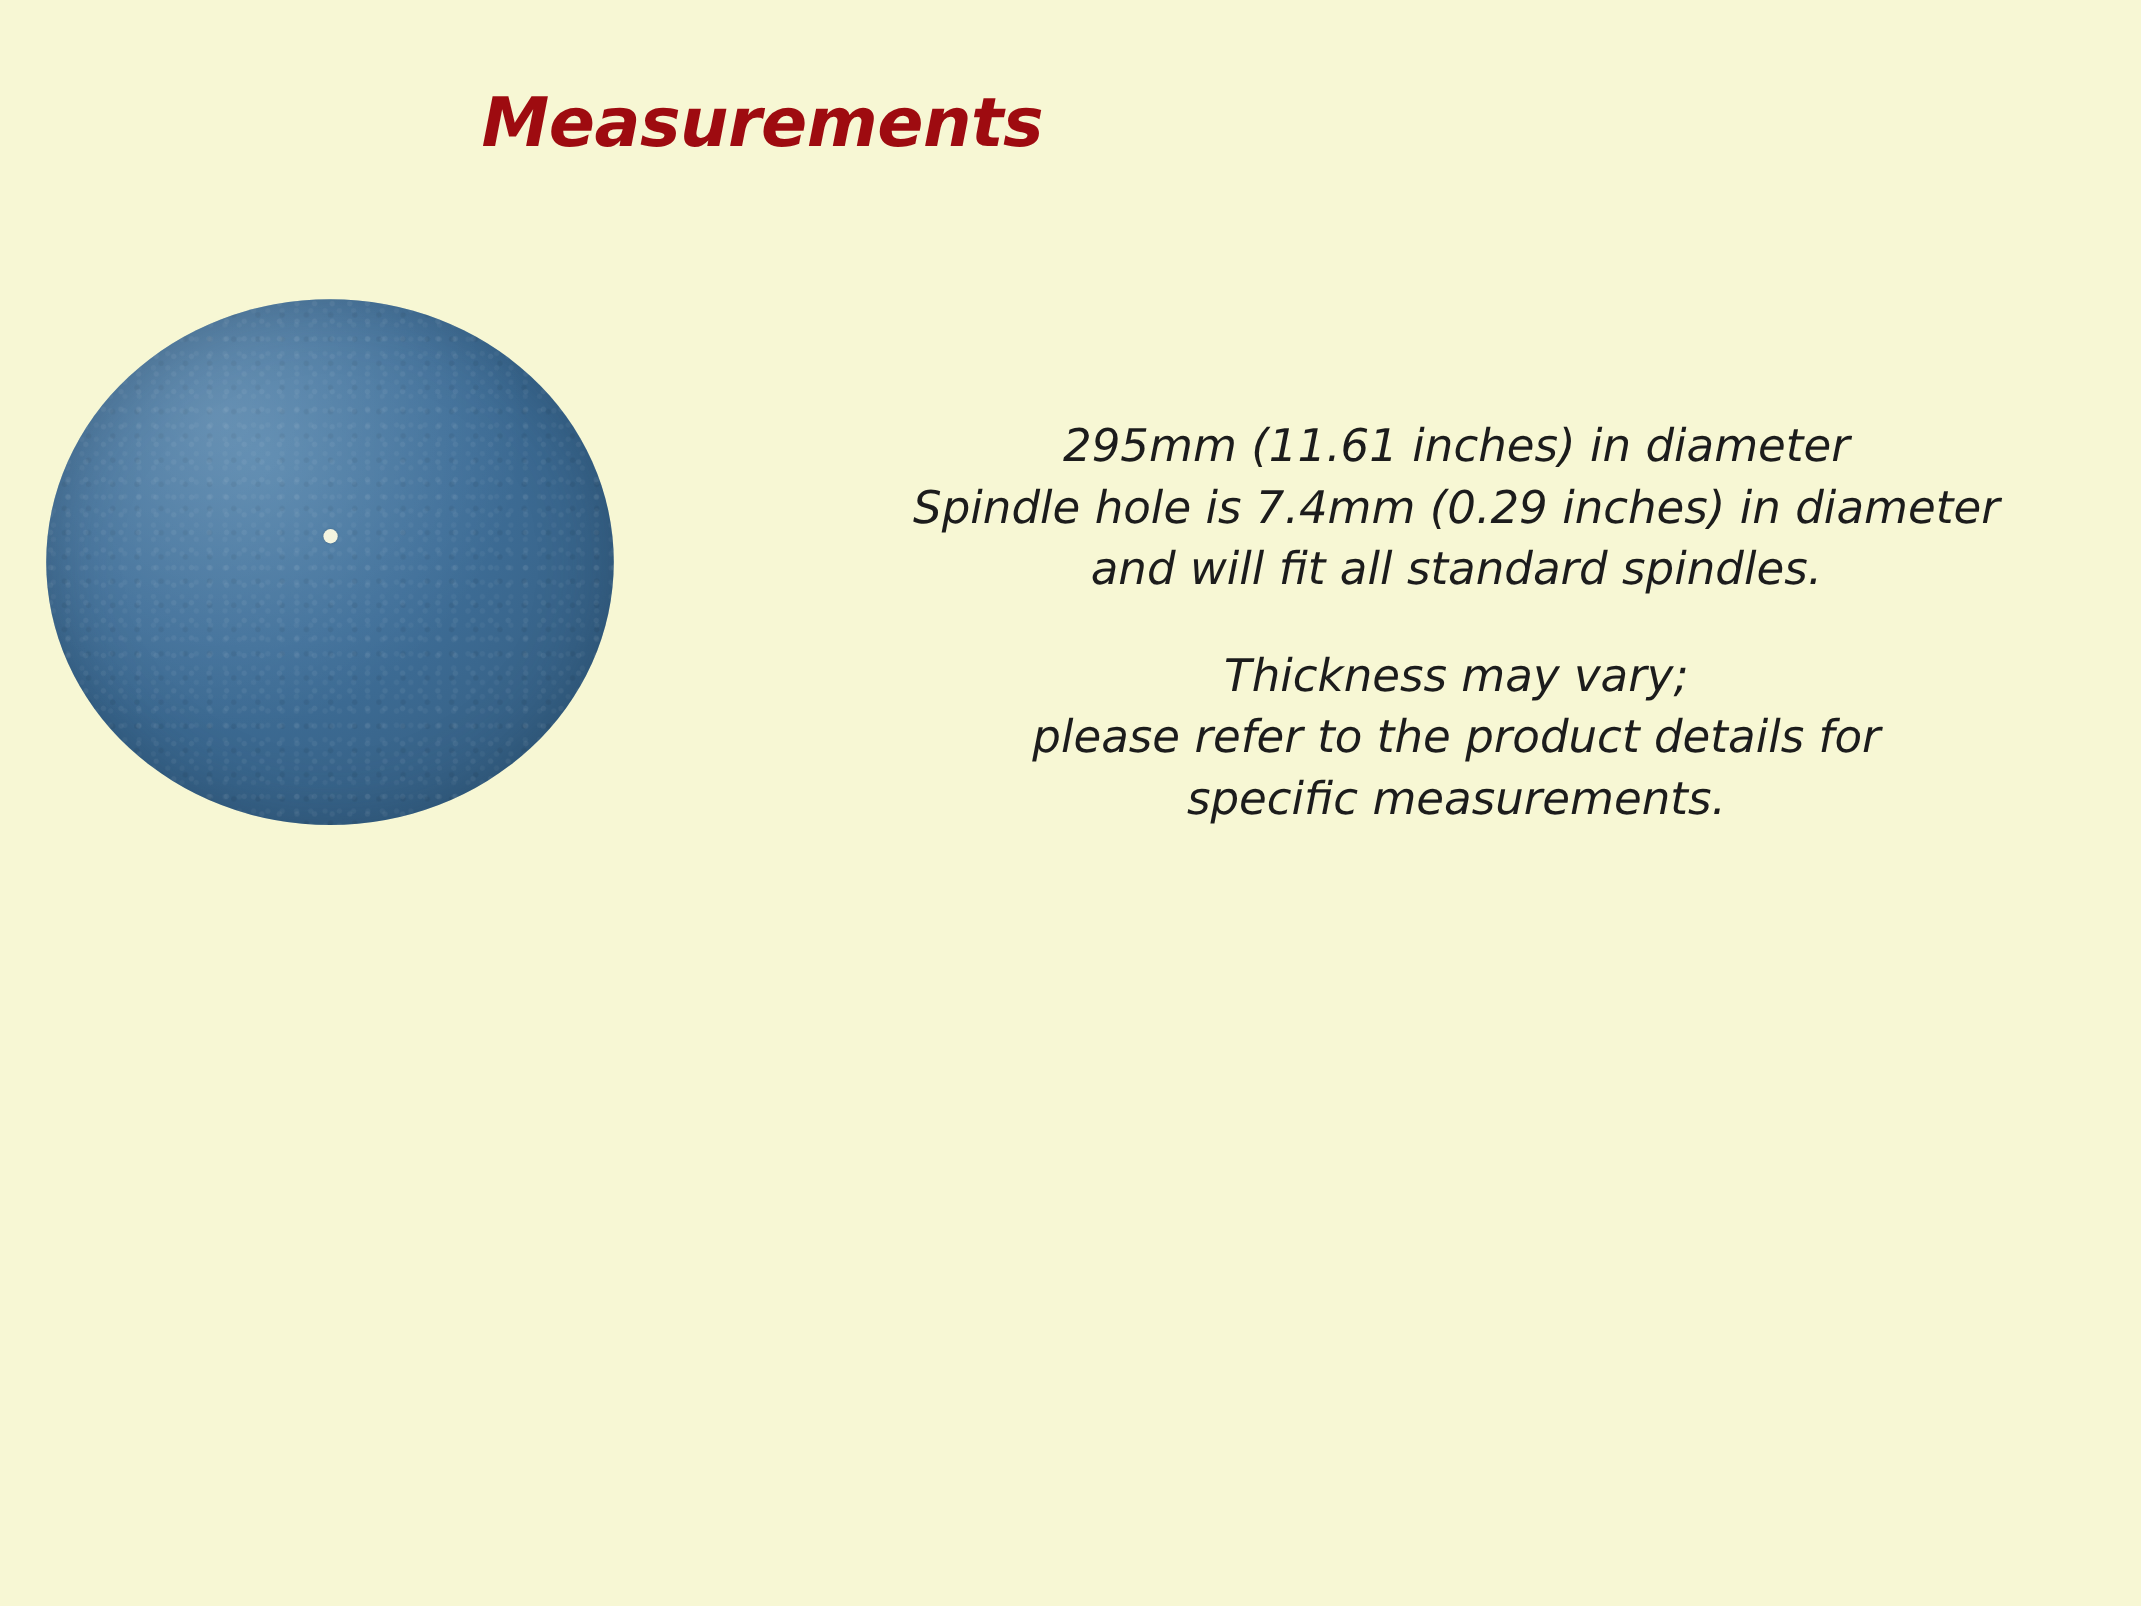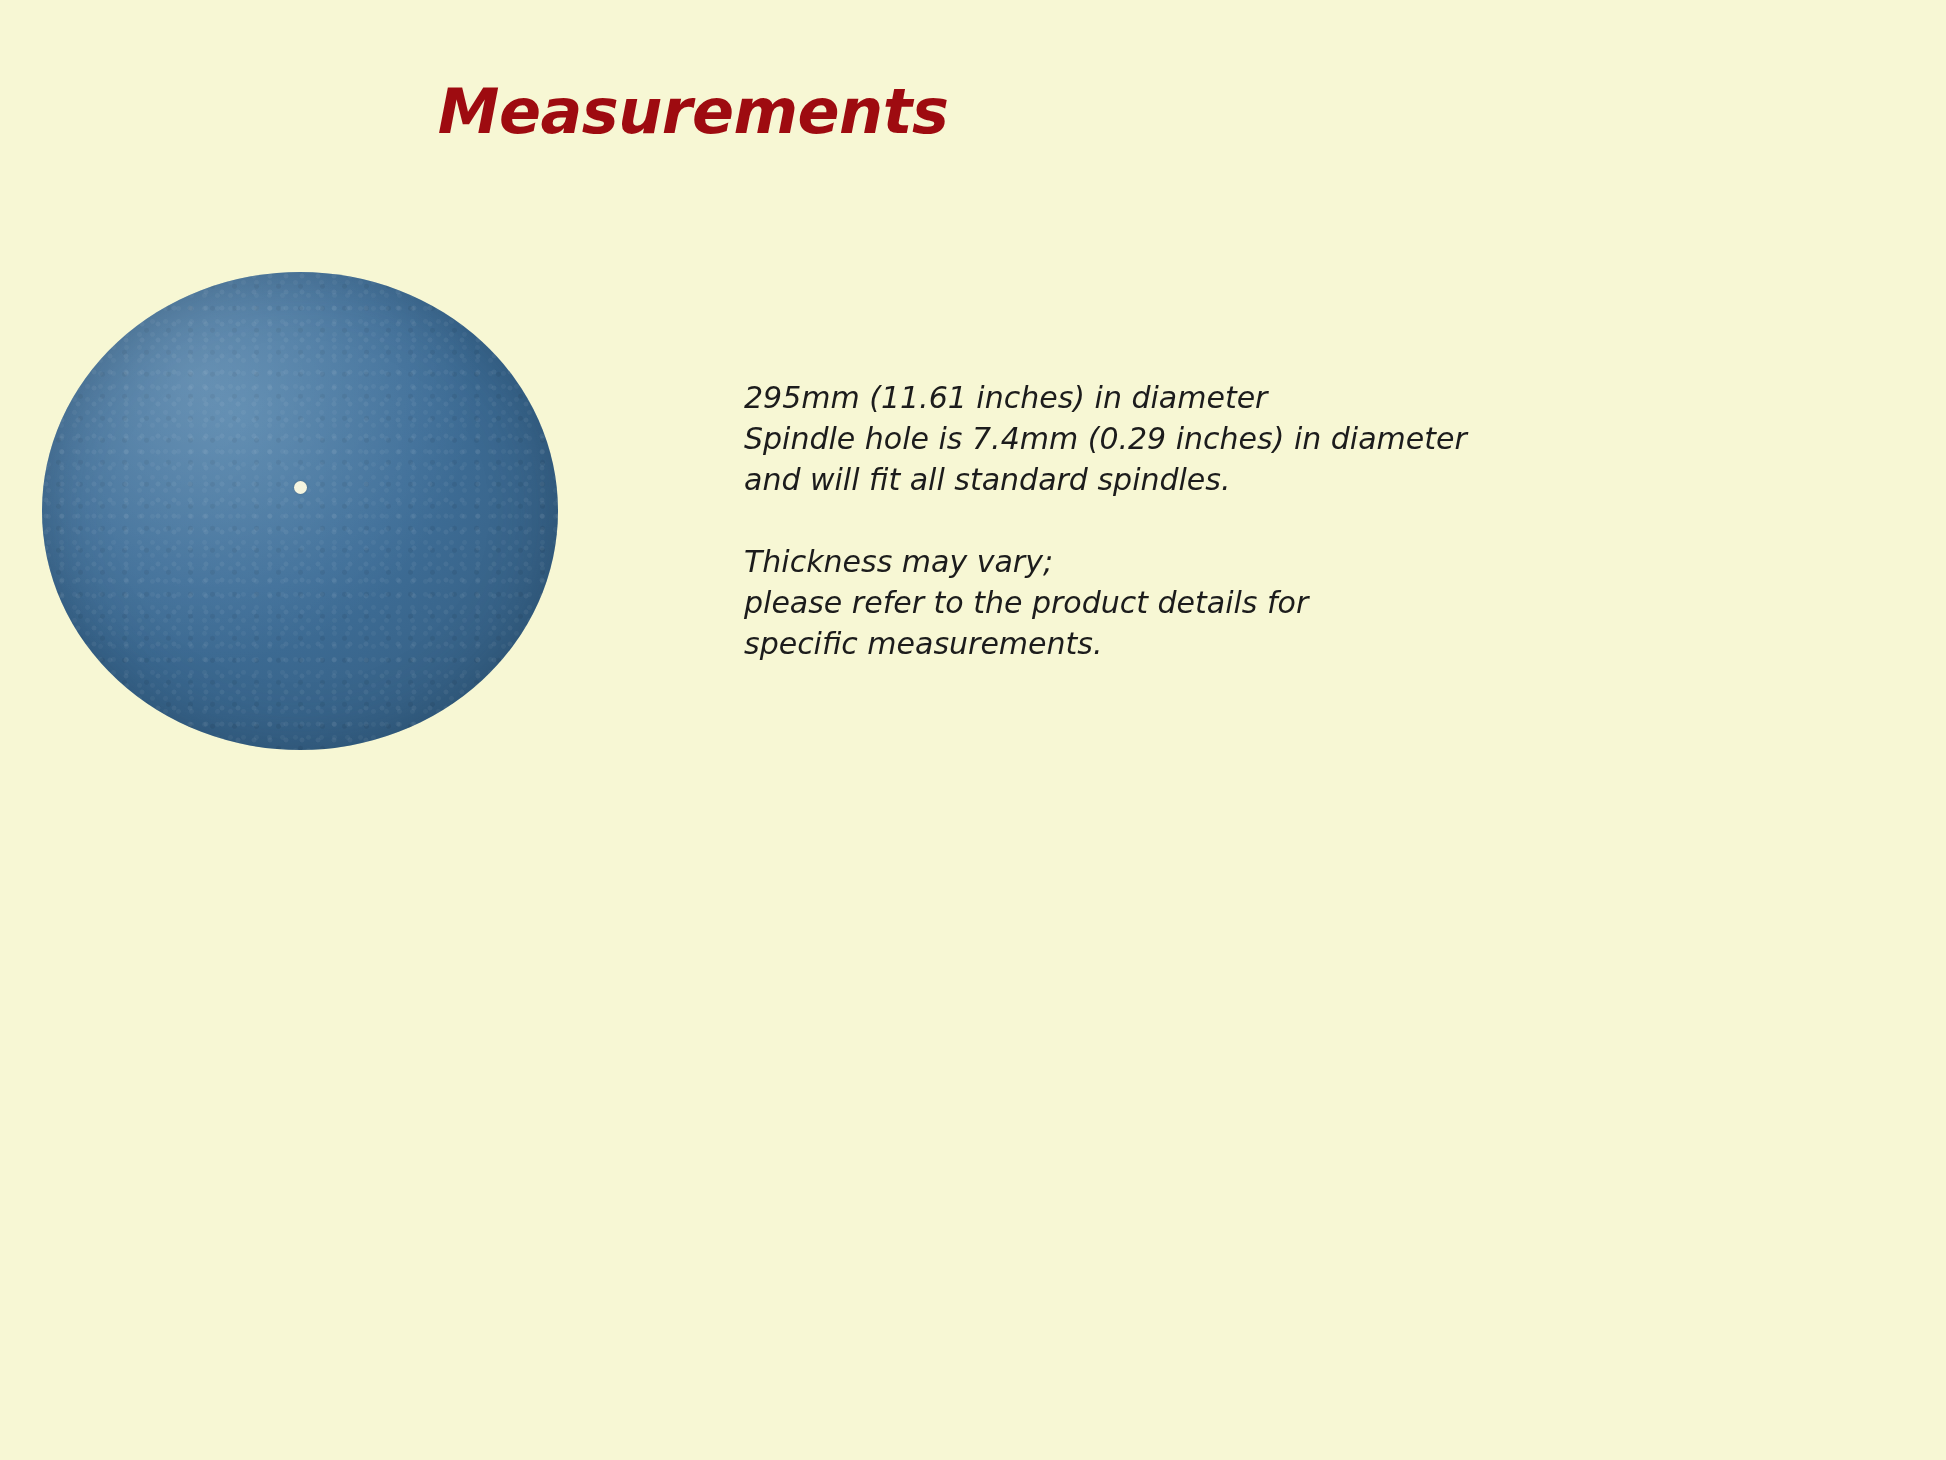--- a/index.html
+++ b/index.html
@@ -91,24 +91,25 @@
   
   .text-col {
     position: absolute;
     left: 744px;
     top: 378px;
     width: 1160px;
   }
   .para {
     color: #1c1c1c;
     font-family: "DejaVu Sans", sans-serif;
-    font-size: 30px;
+    font-size: 41px;
     font-style: italic;
     line-height: 1.36;
     white-space: pre-line;
+    text-align: center;
   }
   .para.second {
     margin-top: 42px;
   }
 </style>
 </head>
 <body>
 
 <div class="slide">
 

